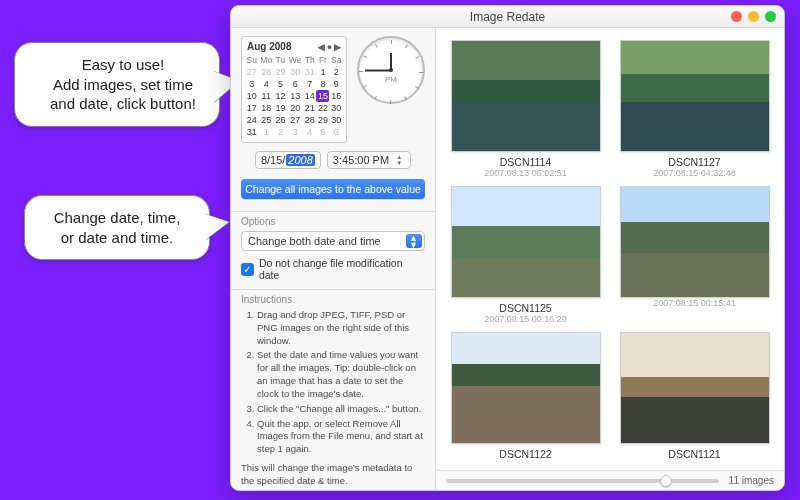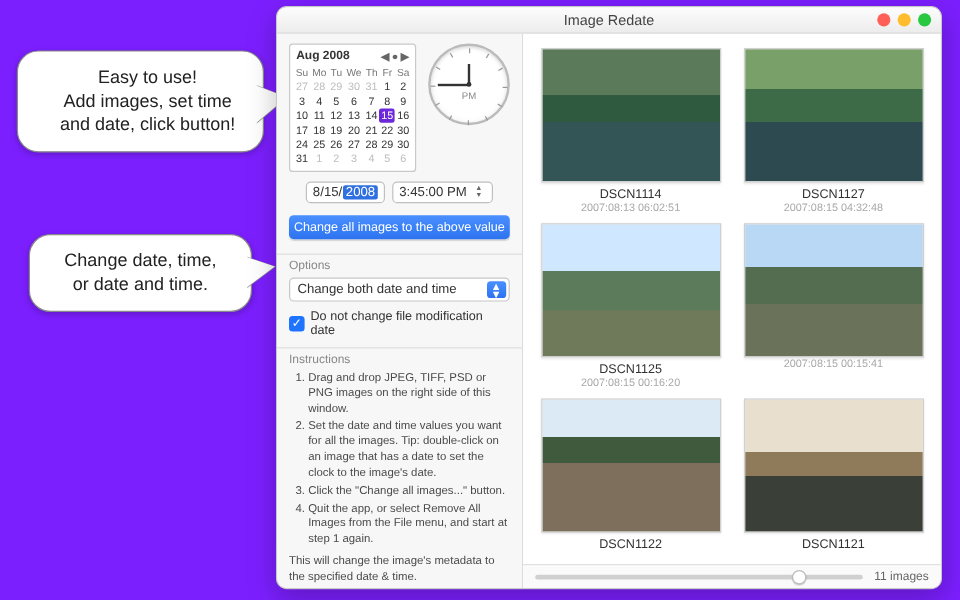--- a/index.html
+++ b/index.html
@@ -70,21 +70,21 @@
   .clock .dot { position:absolute; left:50%; top:50%; width:4px;height:4px;background:#333;border-radius:50%; transform:translate(-50%,-50%);}
   .clock .pm { position:absolute; left:0; right:0; top:58%; text-align:center; font-size:8px; color:#888; }
   .clock .tick { position:absolute; left:50%; top:2px; width:1px; height:4px; background:#999; transform-origin: 0 32px;}
 
   .datetime-row { display:flex; gap:6px; justify-content:center; margin:8px 0 6px 0; align-items:center;}
   .dt-field {
     background:#fff; border:1px solid #c0c0c0; border-radius:4px;
     padding:2px 5px; font-size:11px; display:flex; align-items:center; gap:1px;
     height:18px;
   }
-  .dt-field .sel { background:#2f6fe0; color:#fff; padding:0 2px; border-radius:2px; }
+  .dt-field .sel { background:#2f6fe0; color:#fff; padding:0 2px; border-radius:2px;font-style:italic; }
   .stepper { width:12px; display:flex; flex-direction:column; margin-left:3px; }
   .stepper span { font-size:6px; line-height:6px; color:#666; text-align:center;}
 
   .big-btn {
     width:100%; background: linear-gradient(#4a90ff,#2d73f0);
     color:#fff; border:none; border-radius:4px;
     font-size:10.5px; padding:4px 0; margin:4px 0 8px 0;
     box-shadow: 0 1px 1px rgba(0,0,0,.15);
   }
 

